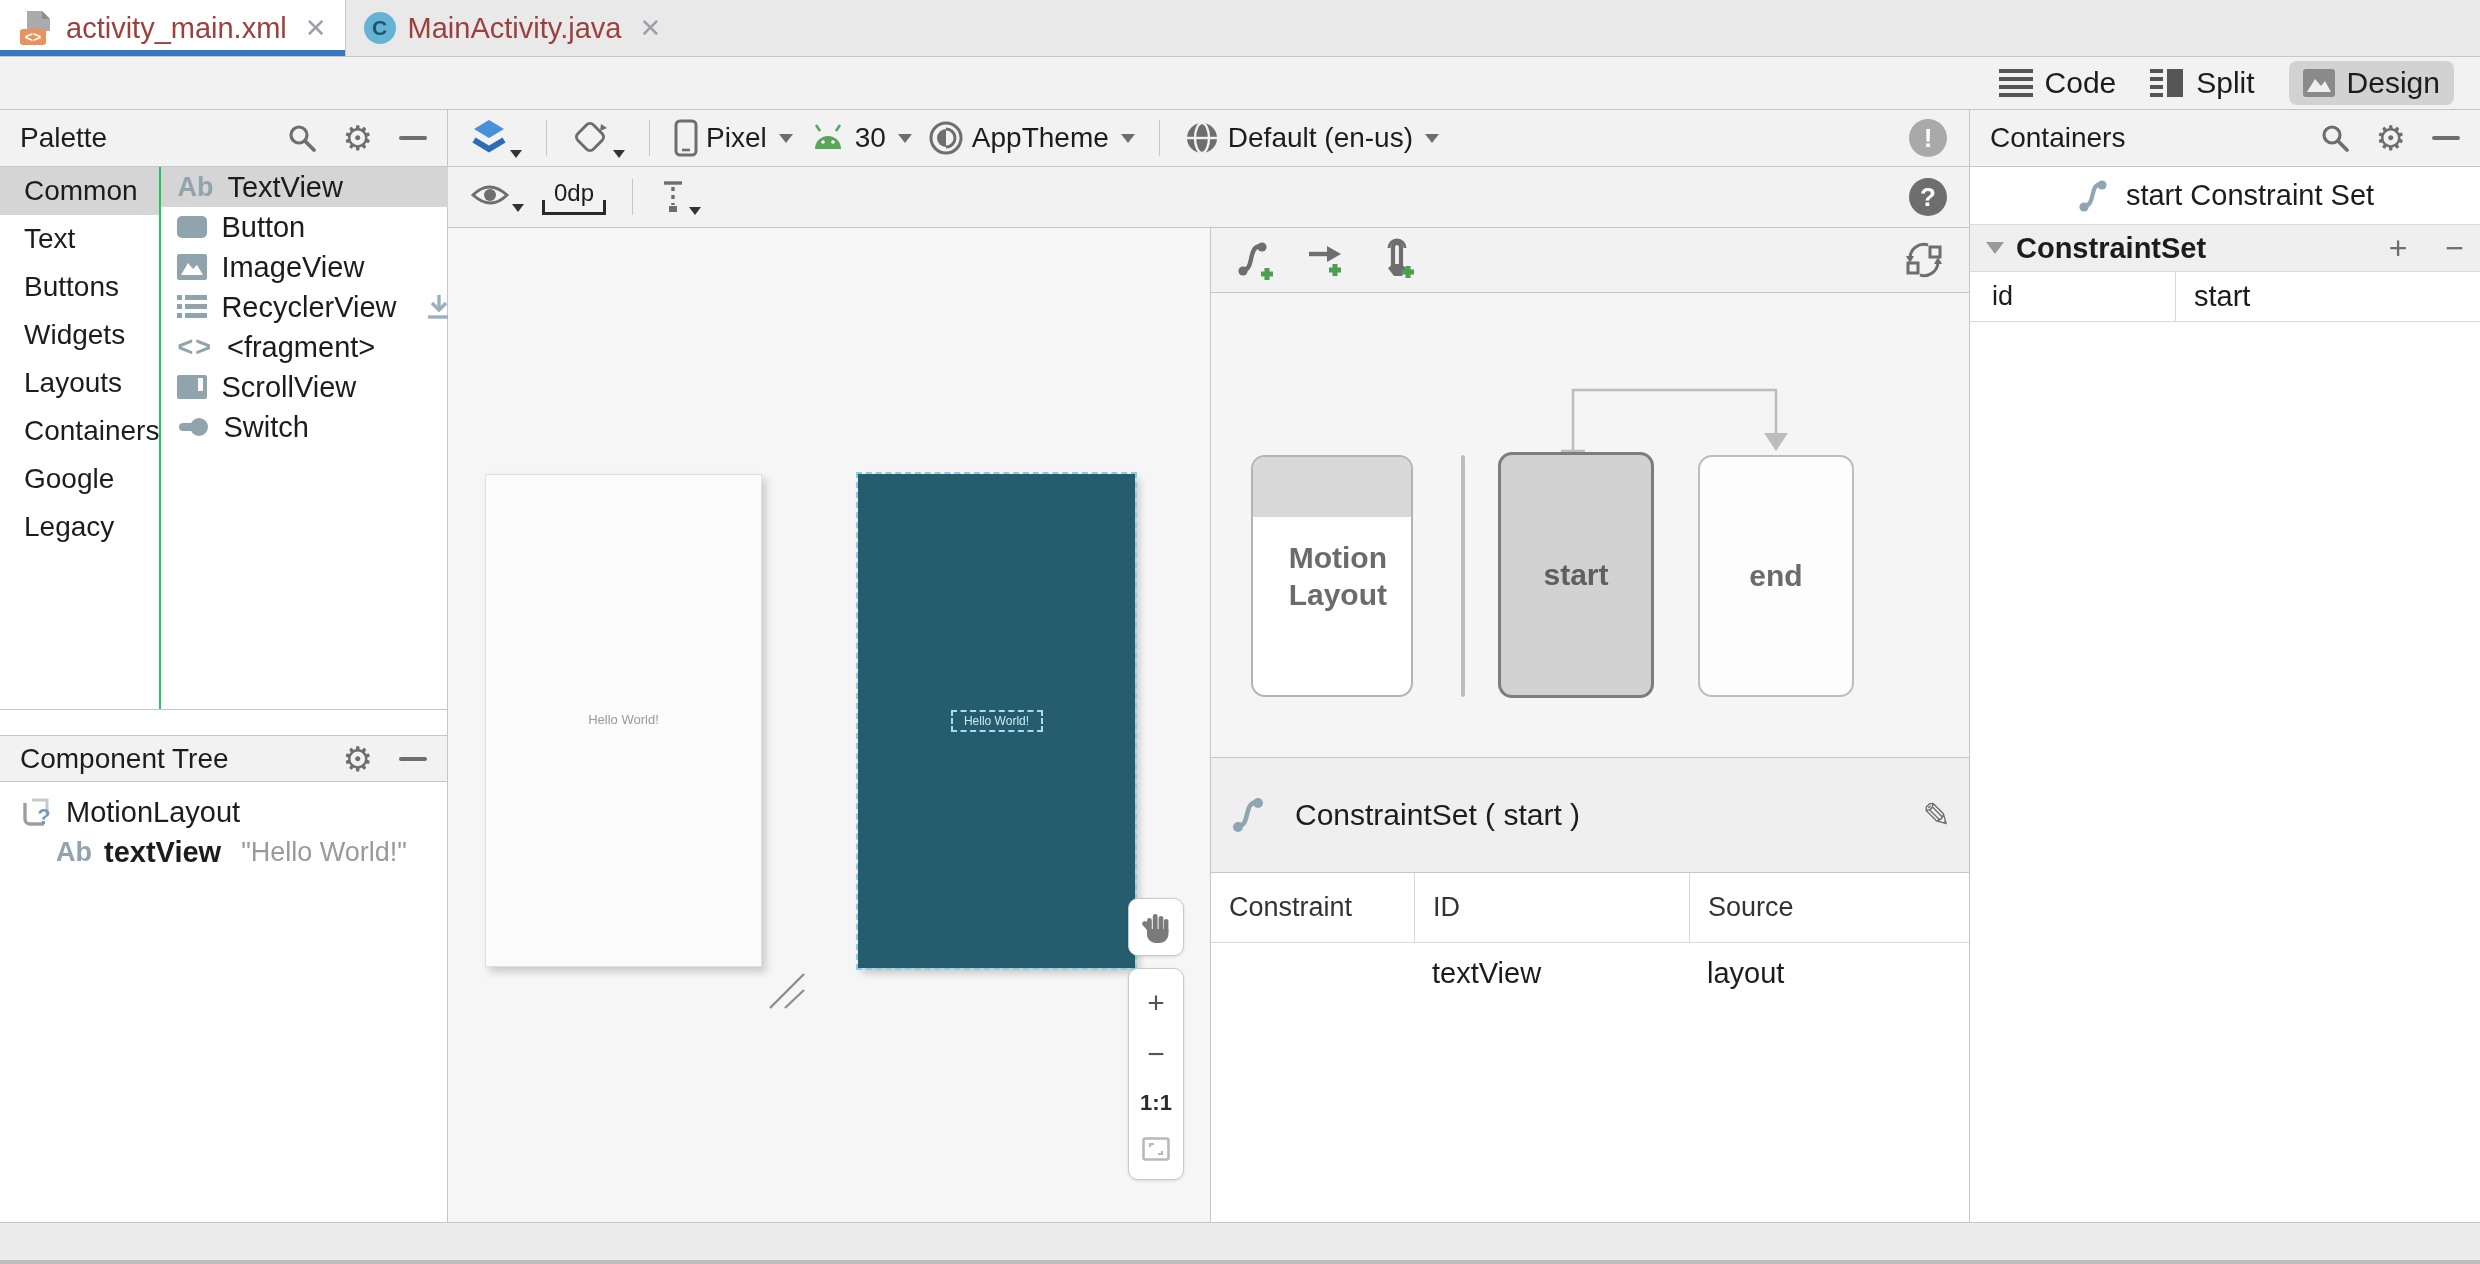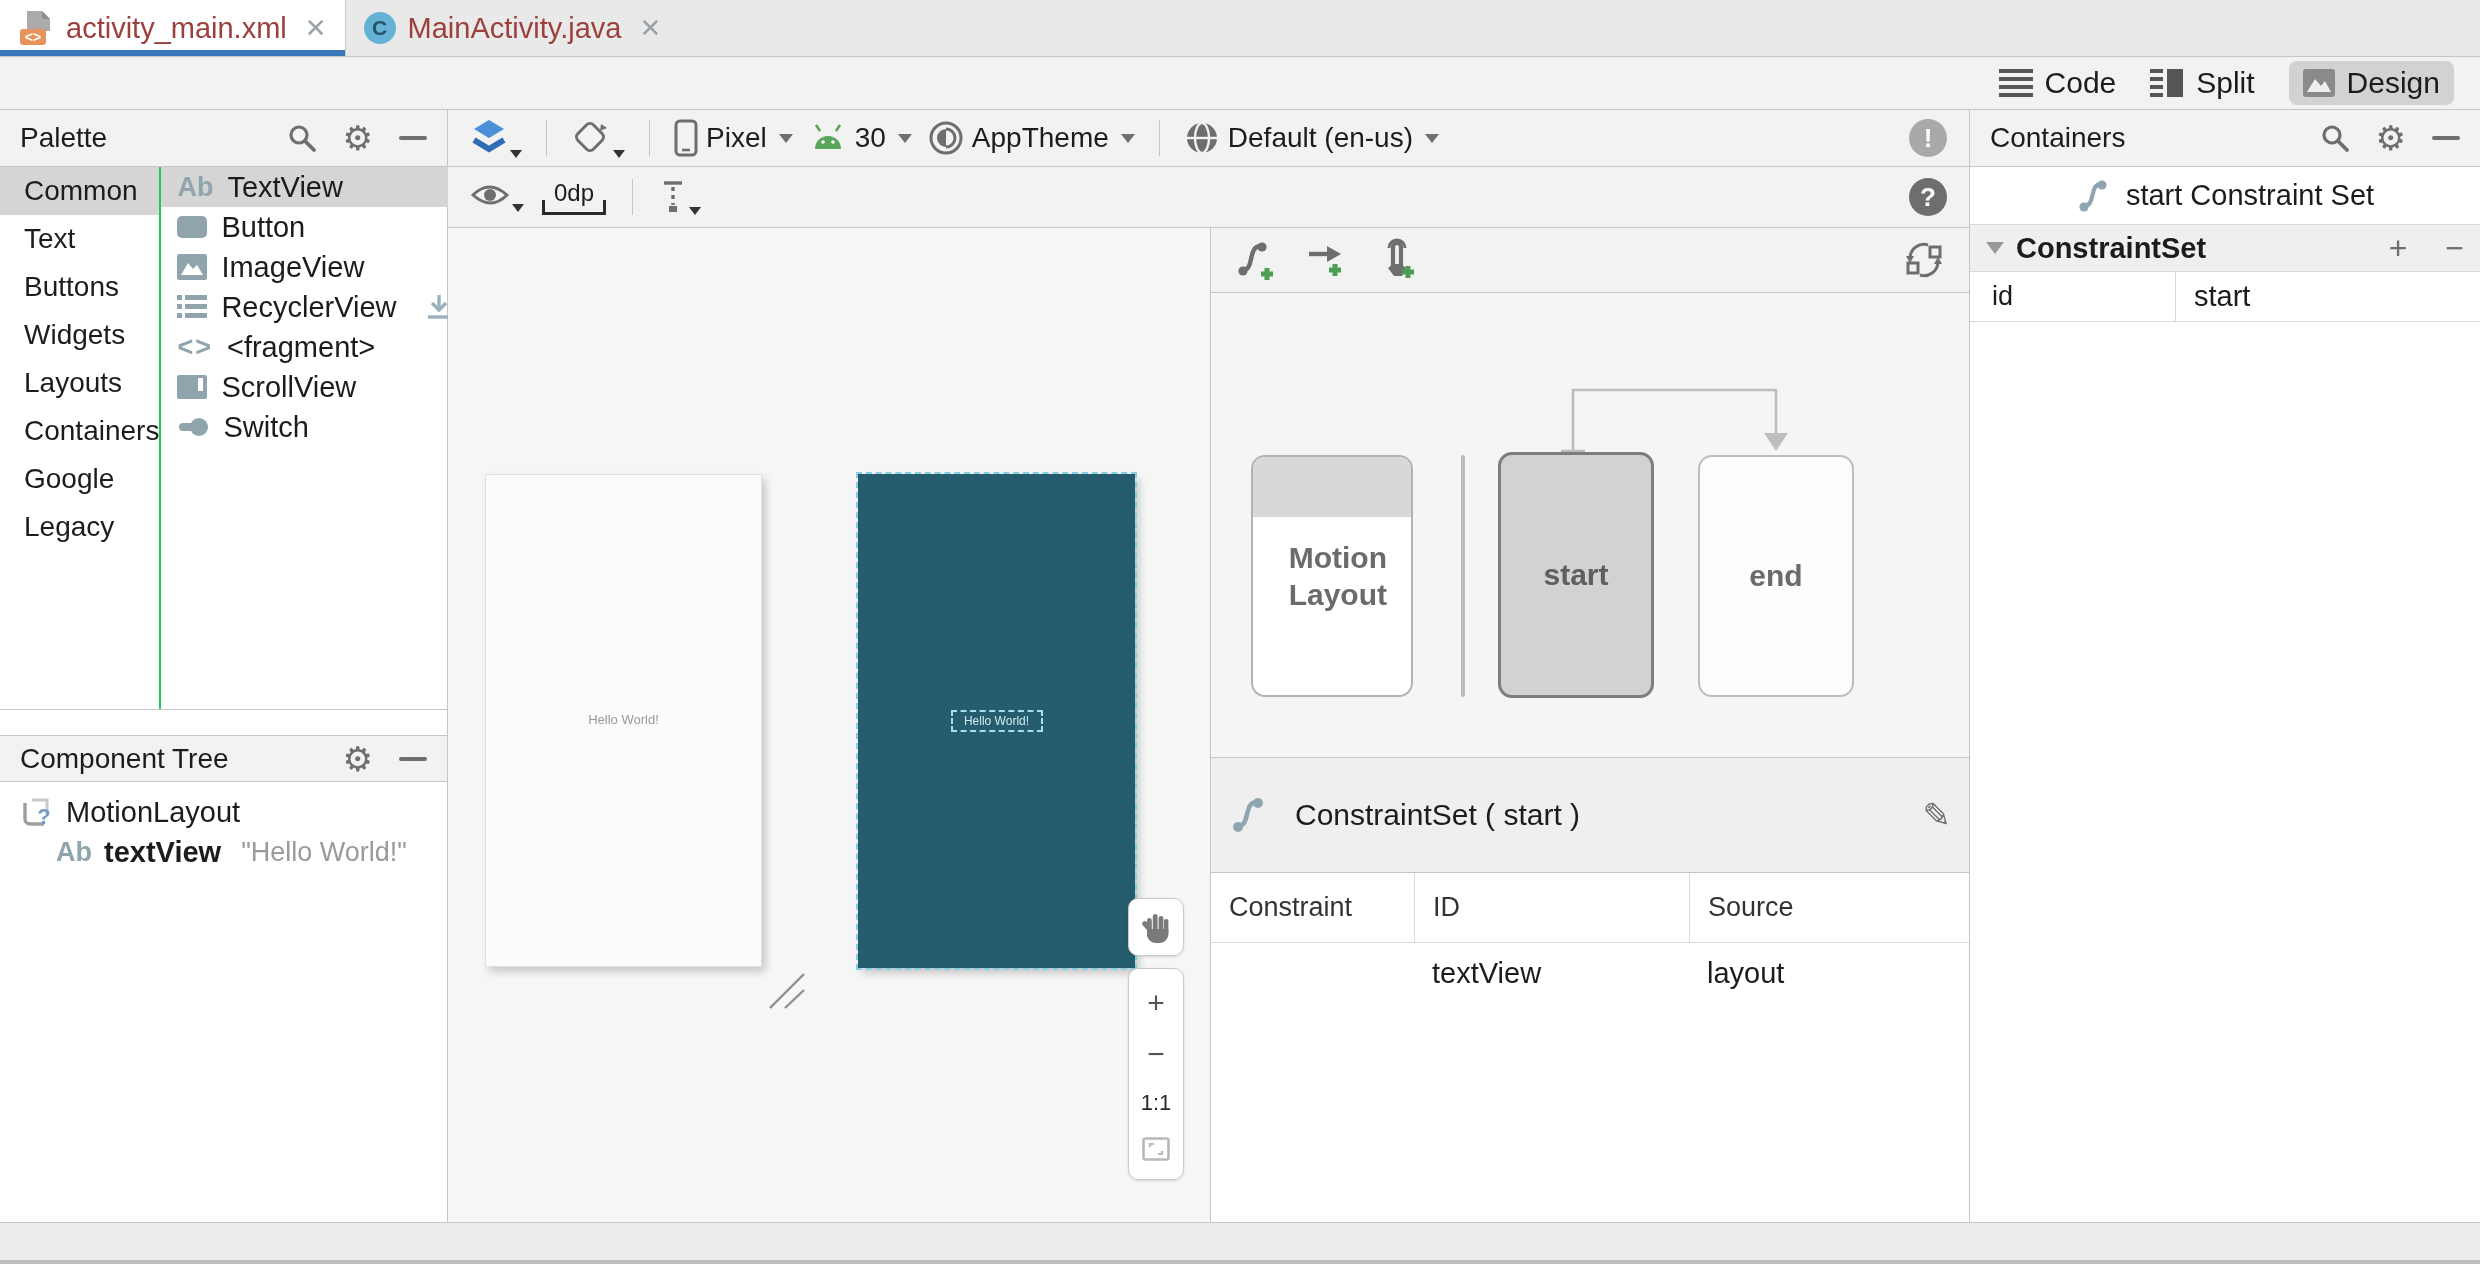--- a/index.html
+++ b/index.html
@@ -73,21 +73,21 @@
 
   .phone-design { position:absolute; left:37px; top:246px; width:277px; height:493px; background:#fbfbfb; border:1px solid #e0e0e0; box-shadow:4px 5px 8px rgba(0,0,0,.18); }
   .phone-design .hello { position:absolute; left:0; right:0; top:237px; text-align:center; font-size:13px; color:#9a9a9a; }
   .phone-blueprint { position:absolute; left:410px; top:246px; width:277px; height:494px; background:#265d6e; outline:2px dashed #86cee4; box-shadow:4px 5px 8px rgba(0,0,0,.2); }
   .bp-box { position:absolute; left:50%; top:50%; transform:translate(-50%,-50%); width:92px; height:22px; border:2px dashed #a9dcea; color:#cfeaf2; font-size:12px; display:flex; align-items:center; justify-content:center; white-space:nowrap; }
   .resize-handle { position:absolute; left:318px; top:742px; }
 
   .pan-btn { position:absolute; left:680px; top:670px; width:56px; height:58px; background:#fff; border:1px solid #c9c9c9; border-radius:10px; display:flex; align-items:center; justify-content:center; box-shadow:0 1px 3px rgba(0,0,0,.12); }
   .zoom-group { position:absolute; left:680px; top:740px; width:56px; height:212px; background:#fff; border:1px solid #c9c9c9; border-radius:10px; display:flex; flex-direction:column; align-items:center; justify-content:space-around; padding:8px 0; box-shadow:0 1px 3px rgba(0,0,0,.12); }
   .zoom-group .zbtn { font-size:30px; color:#545454; line-height:1; }
-  .zoom-group .ratio { font-size:22px; font-weight:normal; color:#2a2a2a; }
+  .zoom-group .ratio { font-size:22px; font-weight:bold; color:#2a2a2a; }
 
   
   .motion-toolbar { height:65px; background:#f2f2f2; border-bottom:1px solid #c6c6c6; display:flex; align-items:center; padding:0 24px; gap:30px; }
   .motion-graph { height:464px; background:#f5f5f5; position:relative; }
   .mcard { position:absolute; border-radius:14px; display:flex; align-items:center; justify-content:center; text-align:center; font-size:30px; font-weight:bold; color:#6b6b6b; }
   .mcard.ml { left:40px; top:162px; width:162px; height:242px; background:#fff; border:2px solid #b3b3b3; overflow:hidden; }
   .mcard.ml .band { position:absolute; top:0; left:0; right:0; height:62px; background:#d8d8d8; border-bottom:2px solid #fff; }
   .mcard.ml .ttl { position:relative; line-height:1.25;text-align:right; }
   .mdivider { position:absolute; left:250px; top:162px; width:4px; height:242px; background:#bdbdbd; border-radius:2px; }
   .mcard.start { left:287px; top:159px; width:156px; height:246px; background:#d2d2d2; border:3px solid #7d7d7d; color:#5f5f5f; }

